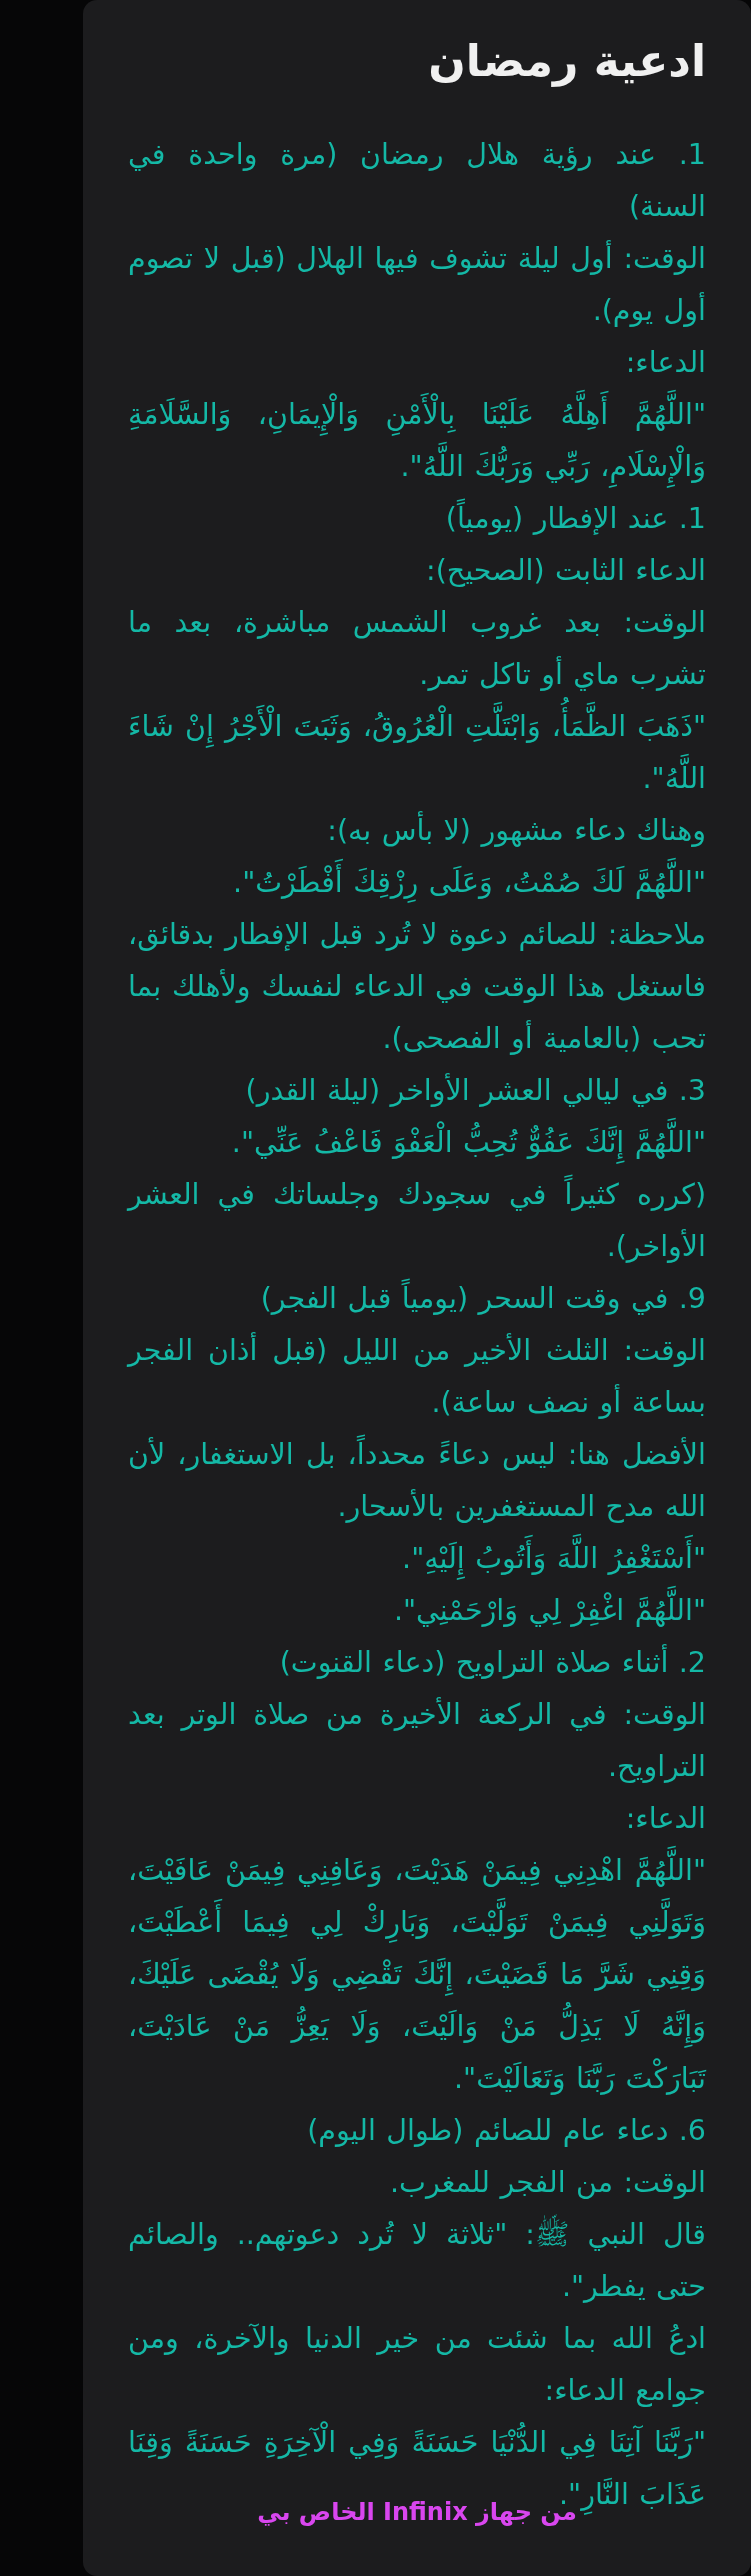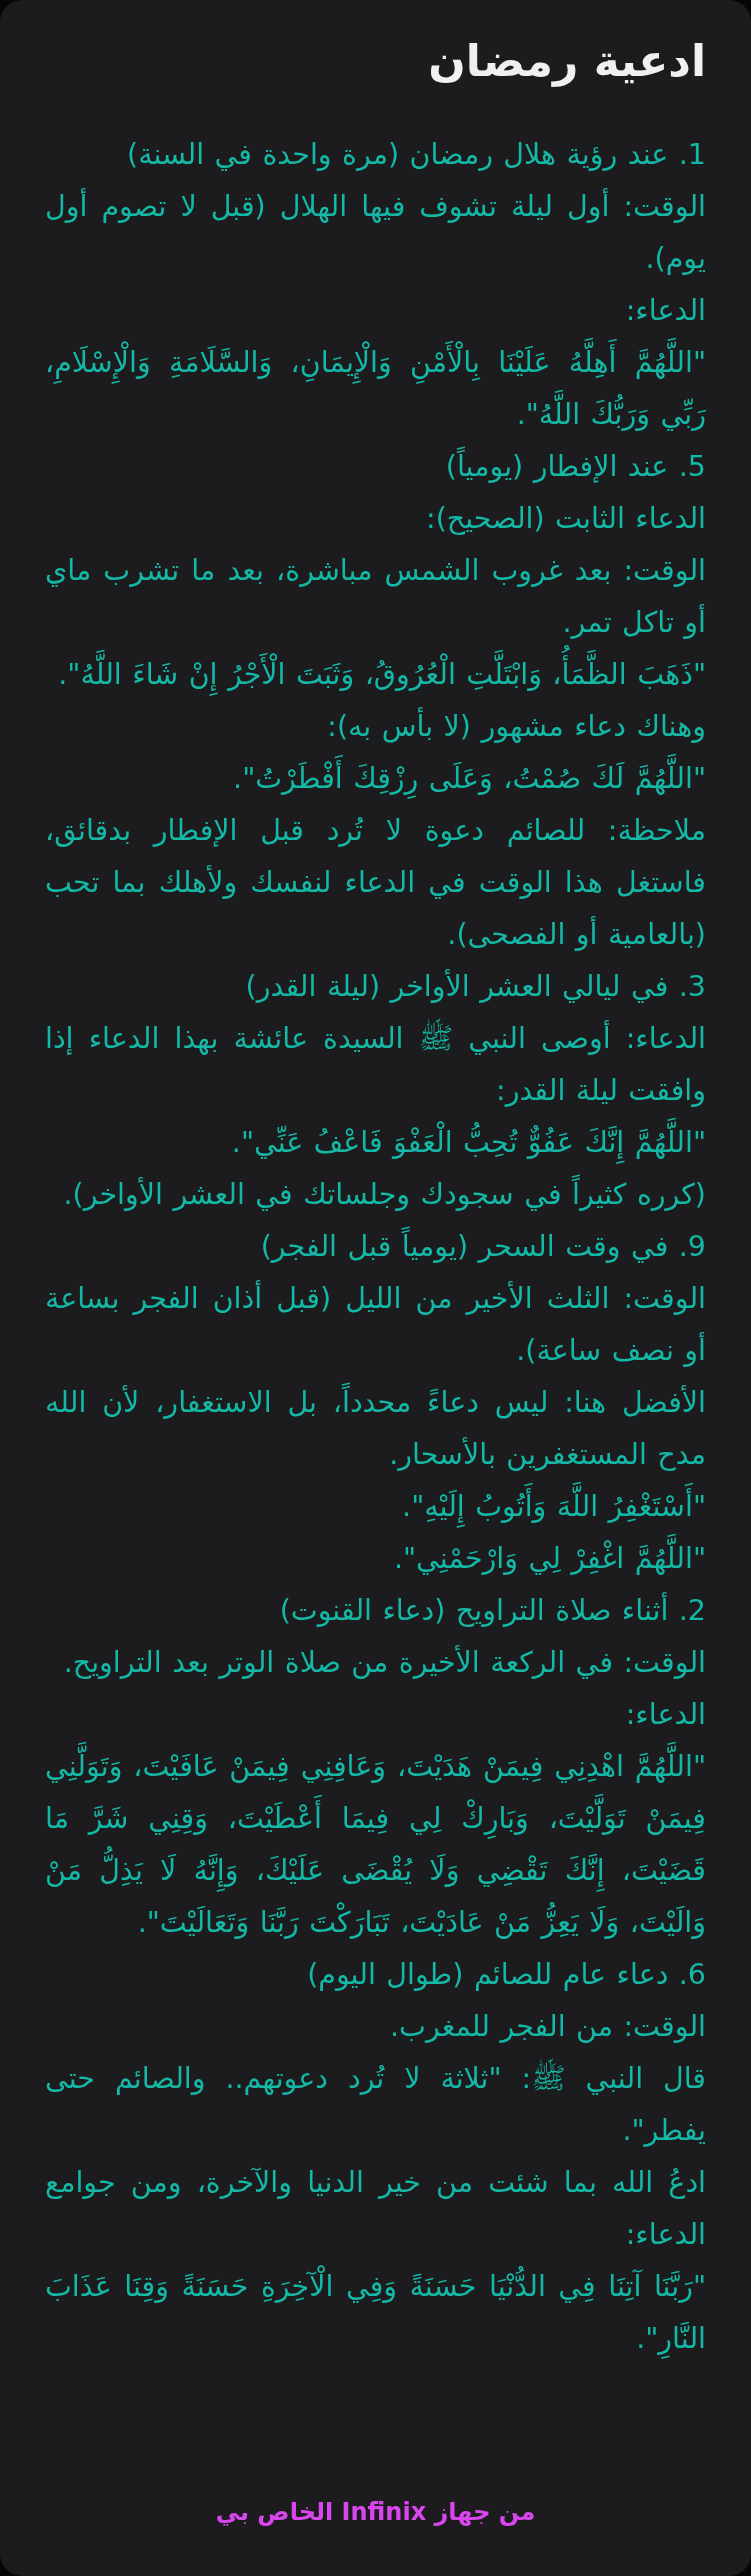--- a/index.html
+++ b/index.html
@@ -7,24 +7,24 @@
     padding: 0;
     background: #060607;
     width: 751px;
     height: 2576px;
     overflow: hidden;
     font-family: "DejaVu Sans", sans-serif;
   }
   .note-card {
     position: relative;
     box-sizing: border-box;
-    width: 751px;
+    width: 668px;
     height: 2576px;
     background: #1c1c1e;
-    border-radius: 22px;
+    border-radius: 14px;
     padding: 29px 45px 14px 45px;
     direction: rtl;
   }
   .note-title {
     color: #f0f0f0;
     font-size: 44px;
     font-weight: 700;
     line-height: 1.45;
     text-align: right;
     margin: 0 0 36px 0;
@@ -58,29 +58,28 @@
 </head>
 <body>
 
 <div class="note-card">
   <h1 class="note-title">ادعية رمضان</h1>
   <div class="note-body">
       <p>1. عند رؤية هلال رمضان (مرة واحدة في السنة)</p>
       <p>الوقت: أول ليلة تشوف فيها الهلال (قبل لا تصوم أول يوم).</p>
       <p>الدعاء:</p>
       <p>"اللَّهُمَّ أَهِلَّهُ عَلَيْنَا بِالْأَمْنِ وَالْإِيمَانِ، وَالسَّلَامَةِ وَالْإِسْلَامِ، رَبِّي وَرَبُّكَ اللَّهُ".</p>
-      <p>5. عند الإفطار (يومياً)</p>
+      <p>1. عند الإفطار (يومياً)</p>
       <p>الدعاء الثابت (الصحيح):</p>
       <p>الوقت: بعد غروب الشمس مباشرة، بعد ما تشرب ماي أو تاكل تمر.</p>
       <p>"ذَهَبَ الظَّمَأُ، وَابْتَلَّتِ الْعُرُوقُ، وَثَبَتَ الْأَجْرُ إِنْ شَاءَ اللَّهُ".</p>
       <p>وهناك دعاء مشهور (لا بأس به):</p>
       <p>"اللَّهُمَّ لَكَ صُمْتُ، وَعَلَى رِزْقِكَ أَفْطَرْتُ".</p>
       <p>ملاحظة: للصائم دعوة لا تُرد قبل الإفطار بدقائق، فاستغل هذا الوقت في الدعاء لنفسك ولأهلك بما تحب (بالعامية أو الفصحى).</p>
       <p>3. في ليالي العشر الأواخر (ليلة القدر)</p>
-      <p>الدعاء: أوصى النبي ﷺ السيدة عائشة بهذا الدعاء إذا وافقت ليلة القدر:</p>
       <p>"اللَّهُمَّ إِنَّكَ عَفُوٌّ تُحِبُّ الْعَفْوَ فَاعْفُ عَنِّي".</p>
       <p>(كرره كثيراً في سجودك وجلساتك في العشر الأواخر).</p>
       <p>9. في وقت السحر (يومياً قبل الفجر)</p>
       <p>الوقت: الثلث الأخير من الليل (قبل أذان الفجر بساعة أو نصف ساعة).</p>
       <p>الأفضل هنا: ليس دعاءً محدداً، بل الاستغفار، لأن الله مدح المستغفرين بالأسحار.</p>
       <p>"أَسْتَغْفِرُ اللَّهَ وَأَتُوبُ إِلَيْهِ".</p>
       <p>"اللَّهُمَّ اغْفِرْ لِي وَارْحَمْنِي".</p>
       <p>2. أثناء صلاة التراويح (دعاء القنوت)</p>
       <p>الوقت: في الركعة الأخيرة من صلاة الوتر بعد التراويح.</p>
       <p>الدعاء:</p>

